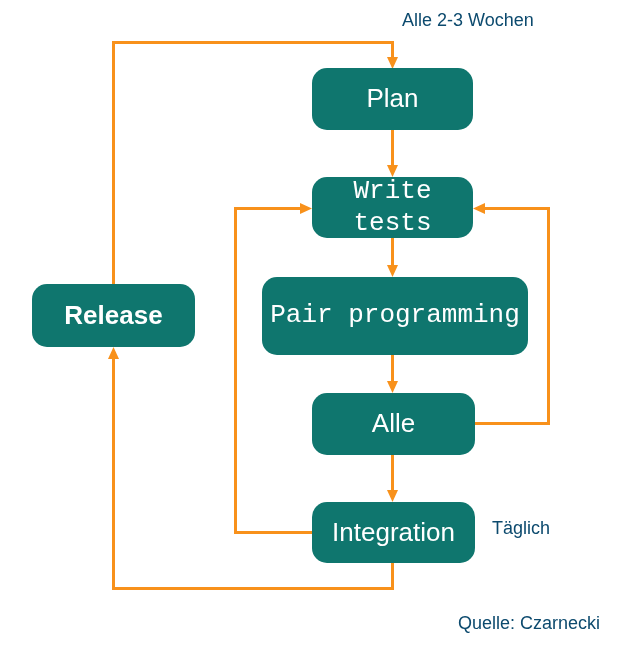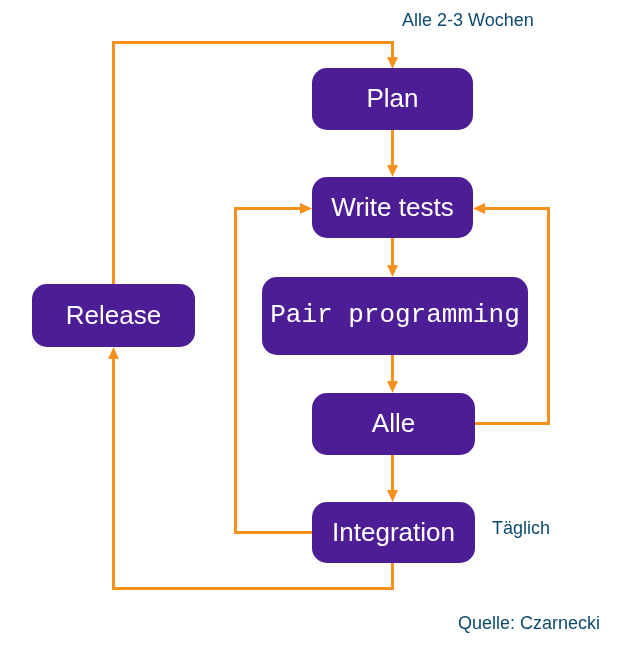--- a/index.html
+++ b/index.html
@@ -12,37 +12,37 @@
     font-family: "Liberation Sans", sans-serif;
   }
   .connector-layer {
     position: absolute;
     left: 0; top: 0;
     width: 623px; height: 645px;
   }
   .conn { stroke: #F8911B; stroke-width: 3; fill: none; }
   .node {
     position: absolute;
-    background: #4c1d95;
+    background: #0f766e;
     border-radius: 15px;
     color: #ffffff;
     font-size: 26px;
     display: flex;
     flex-direction: column;
     align-items: center;
     justify-content: center;
     text-align: center;
     line-height: 1.22;
   }
   .n-plan        { left: 312px; top: 68px;  width: 161px; height: 62px; }
-  .n-write       { left: 312px; top: 177px; width: 161px; height: 61px; }
+  .n-write       { left: 312px; top: 177px; width: 161px; height: 61px; font-family: Liberation Mono, monospace; }
   .n-pair        { left: 262px; top: 277px; width: 266px; height: 78px; font-family: Liberation Mono, monospace; }
   .n-test        { left: 312px; top: 393px; width: 163px; height: 62px; }
   .n-integration { left: 312px; top: 502px; width: 163px; height: 61px; text-align: right; }
-  .n-release     { left: 32px;  top: 284px; width: 163px; height: 63px; }
+  .n-release     { left: 32px;  top: 284px; width: 163px; height: 63px; font-weight: bold; }
   .ann {
     position: absolute;
     font-size: 18px;
     color: #0c4a6e;
     white-space: nowrap;
   }
   .a-cycle  { left: 402px; top: 10px; }
   .a-daily  { left: 492px; top: 518px; }
   .a-source { left: 417px; top: 613px; margin-left: 41px; }
 </style>

